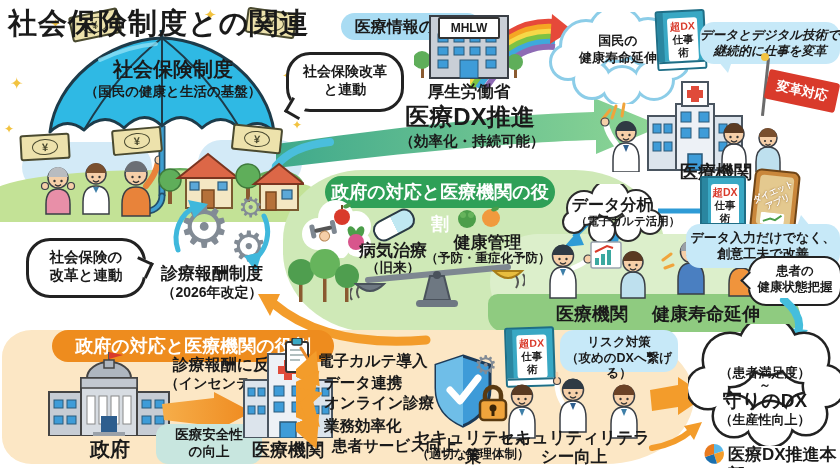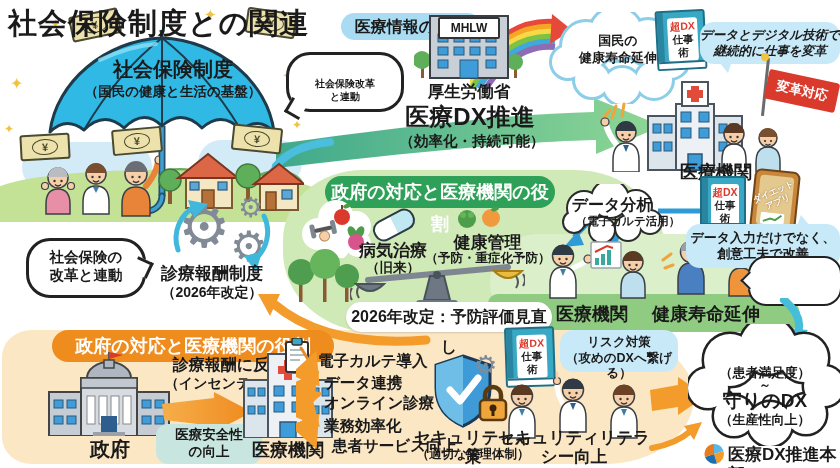--- a/index.html
+++ b/index.html
@@ -170,21 +170,21 @@
   <div class="t" style="left:152px;top:264px;width:120px;font-size:17px;">診療報酬制度</div>
   <div class="t" style="left:152px;top:284px;width:120px;font-size:14px;">（2026年改定）</div>
 
   <div class="wbubble" style="left:26px;top:238px;width:114px;height:54px;">
     <span class="btext" style="font-size:14.5px;margin-top:7px;">社会保険の
 改革と連動</span>
     <span class="tail" style="right:-8px;top:18px;border-right:3px solid #222;border-top:3px solid #222;transform:rotate(25deg);"></span>
   </div>
 
   <div class="wbubble" style="left:286px;top:52px;width:112px;height:54px;">
-    <span class="btext" style="font-size:10px;margin-top:23px;">社会保険改革
+    <span class="btext" style="font-size:14px;margin-top:8px;">社会保険改革
 と連動</span>
     <span class="tail" style="left:-2px;bottom:-8px;border-left:3px solid #222;border-bottom:3px solid #222;transform:rotate(30deg);"></span>
   </div>
 
   <div class="abs" style="left:341px;top:13px;width:140px;height:27px;background:#A9DCF3;border-radius:14px;">
     <span class="btext" style="font-size:16px;line-height:27px;">医療情報の活用</span>
   </div>
   <svg class="abs" style="left:470px;top:14px;" width="104" height="74" viewBox="0 0 104 74">
     <path d="M0,60 Q35,4 85,8" stroke="#E6493A" stroke-width="6" fill="none"></path>
     <path d="M0,65 Q36,9 85,13" stroke="#F5A623" stroke-width="6" fill="none"></path>
@@ -375,23 +375,20 @@
   <svg class="abs" style="left:350px;top:254px;" width="175" height="54" viewBox="0 0 175 54">
     <line x1="18" y1="26" x2="158" y2="13" stroke="#7E8791" stroke-width="6" stroke-linecap="round"></line>
     <path d="M6,30 Q20,44 34,30 Z" fill="#6E7882" stroke="#4a525c" stroke-width="2"></path>
     <path d="M144,17 Q158,31 172,17 Z" fill="#E8BD3F" stroke="#a87d18" stroke-width="2"></path>
     <path d="M80,22 L94,22 L100,46 L74,46 Z" fill="#6E7882" stroke="#4a525c" stroke-width="2"></path>
     <circle cx="87" cy="21" r="4" fill="#4a525c"></circle>
     <rect x="66" y="46" width="42" height="7" rx="3.5" fill="#6E7882"></rect>
     <path d="M2,34 q-4,6 0,12 M9,32 q-4,6 0,12" stroke="#555" stroke-width="2" fill="none"></path>
     <path d="M166,22 q4,6 0,12 M173,20 q4,6 0,12" stroke="#555" stroke-width="2" fill="none"></path>
   </svg>
-  <div class="abs" style="left:346px;top:302px;width:206px;height:30px;background:#fff;border-radius:15px;box-shadow:0 1px 2px rgba(0,0,0,0.15);">
-    <span class="btext" style="font-size:16px;line-height:30px;">2026年改定：予防評価見直し</span>
-  </div>
 
   <svg class="abs" style="left:540px;top:205px;" width="185" height="55" viewBox="0 0 185 55">
     <path d="M52,14 L34,32" stroke="#2E9BD6" stroke-width="5" fill="none"></path>
     <polygon points="38,26 24,42 44,40" fill="#2E9BD6"></polygon>
     <path d="M66,18 L72,32" stroke="#2E9BD6" stroke-width="5" fill="none"></path>
     <polygon points="64,30 76,46 80,28" fill="#2E9BD6"></polygon>
     <path d="M118,6 L168,6 L168,30" stroke="#2E9BD6" stroke-width="5" fill="none"></path>
     <polygon points="159,28 168,44 177,28" fill="#2E9BD6"></polygon>
   </svg>
   <svg class="abs" style="left:556px;top:184px;" width="112" height="58" viewBox="0 0 112 58">
@@ -479,20 +476,22 @@
         <rect x="0" y="0" width="24" height="12" fill="#fff" rx="2"></rect>
         <path d="M3,9 L10,6 L15,7 L21,2" stroke="#4C9E4A" stroke-width="2" fill="none"></path>
       </svg>
   </div>
   <div class="bbubble" style="left:686px;top:224px;width:154px;height:44px;">
     <span class="btext" style="font-size:13px;margin-top:6px;">データ入力だけでなく、
 創意工夫で改善</span>
     <span class="abs" style="right:30px;top:-9px;width:0;height:0;border-left:4px solid transparent;border-right:9px solid transparent;border-bottom:11px solid #C7E9F8;"></span>
   </div>
   <div class="wbubble" style="left:748px;top:256px;width:90px;height:46px;border-width:2.5px;border-radius:18px;">
+    <span class="btext" style="font-size:12.5px;margin-top:6px;">患者の
+健康状態把握</span>
     <span class="tail" style="left:-7px;top:16px;border-left:2.5px solid #222;border-bottom:2.5px solid #222;transform:rotate(45deg);width:11px;height:11px;"></span>
   </div>
   <svg class="abs" style="left:772px;top:298px;" width="42" height="46" viewBox="0 0 42 46">
     <path d="M12,2 C24,12 30,22 26,34" stroke="#45BEDC" stroke-width="8" fill="none" stroke-linecap="round"></path>
     <polygon points="14,30 24,46 36,32" fill="#45BEDC"></polygon>
   </svg>
 
   <div class="pill" style="left:52px;top:330px;width:282px;height:32px;background:#EE8C1E;">
     <span class="btext" style="font-size:18px;line-height:32px;color:#fff;">政府の対応と医療機関の役割</span>
   </div>

